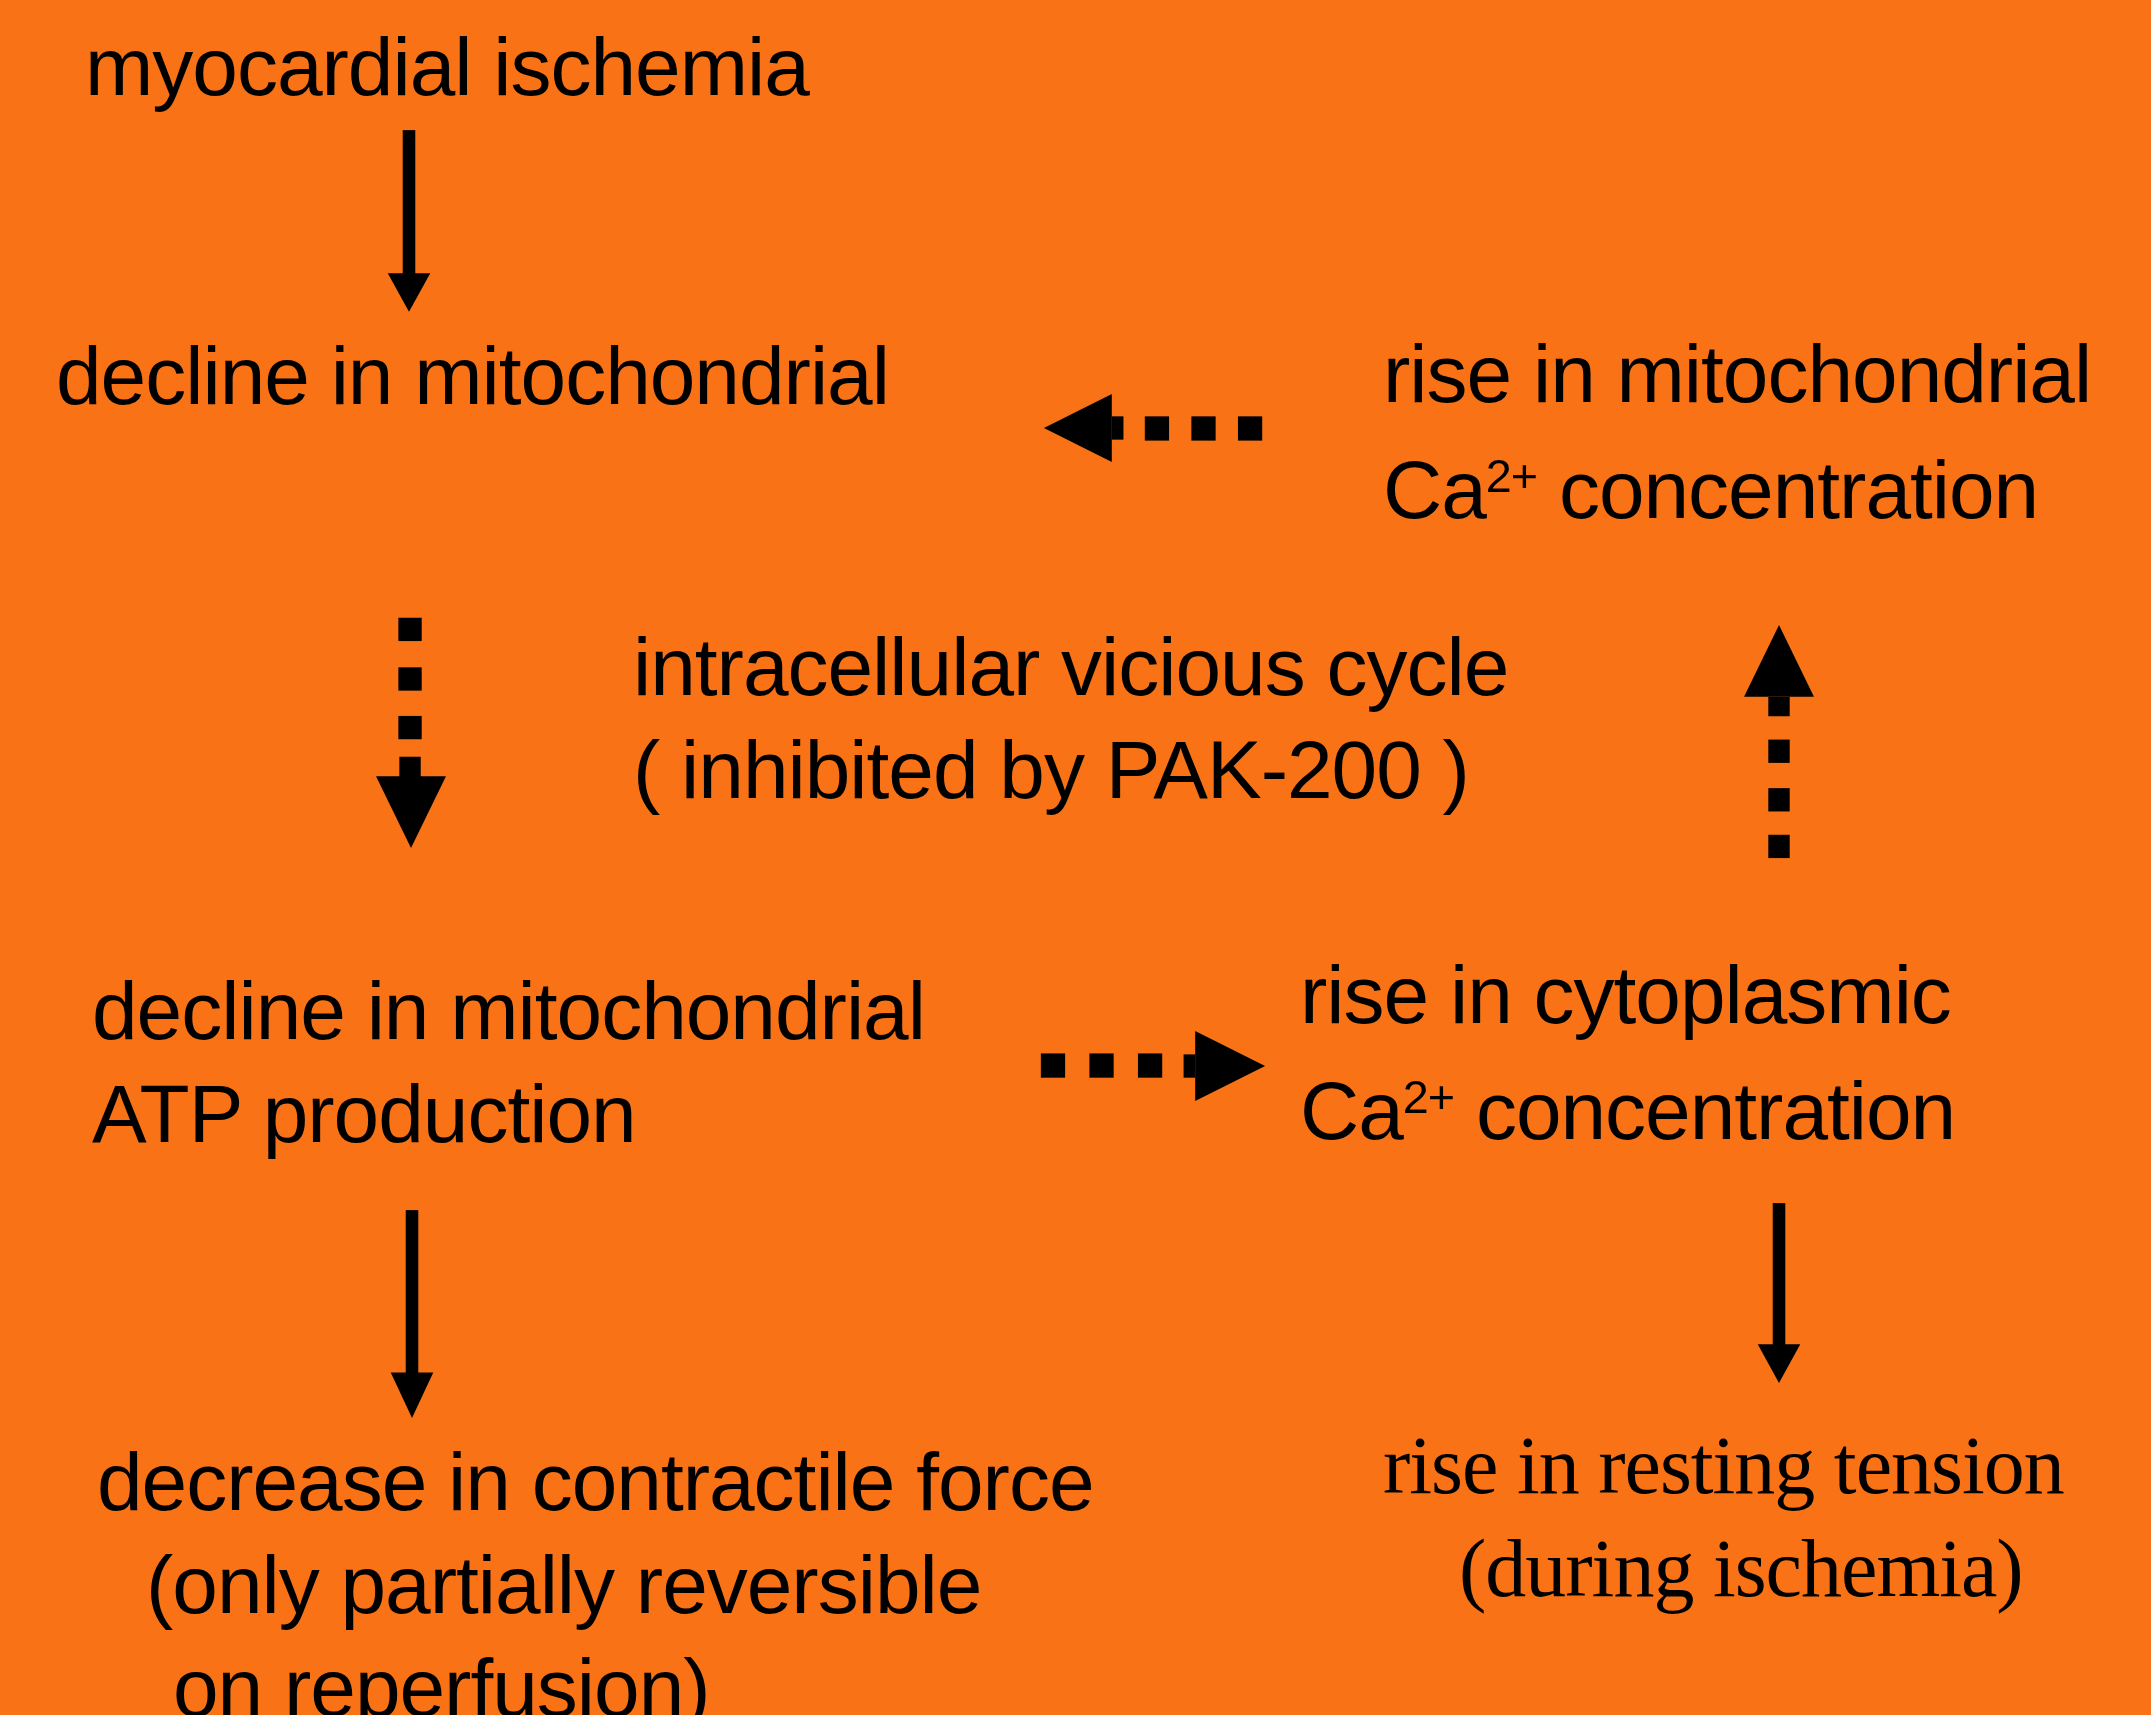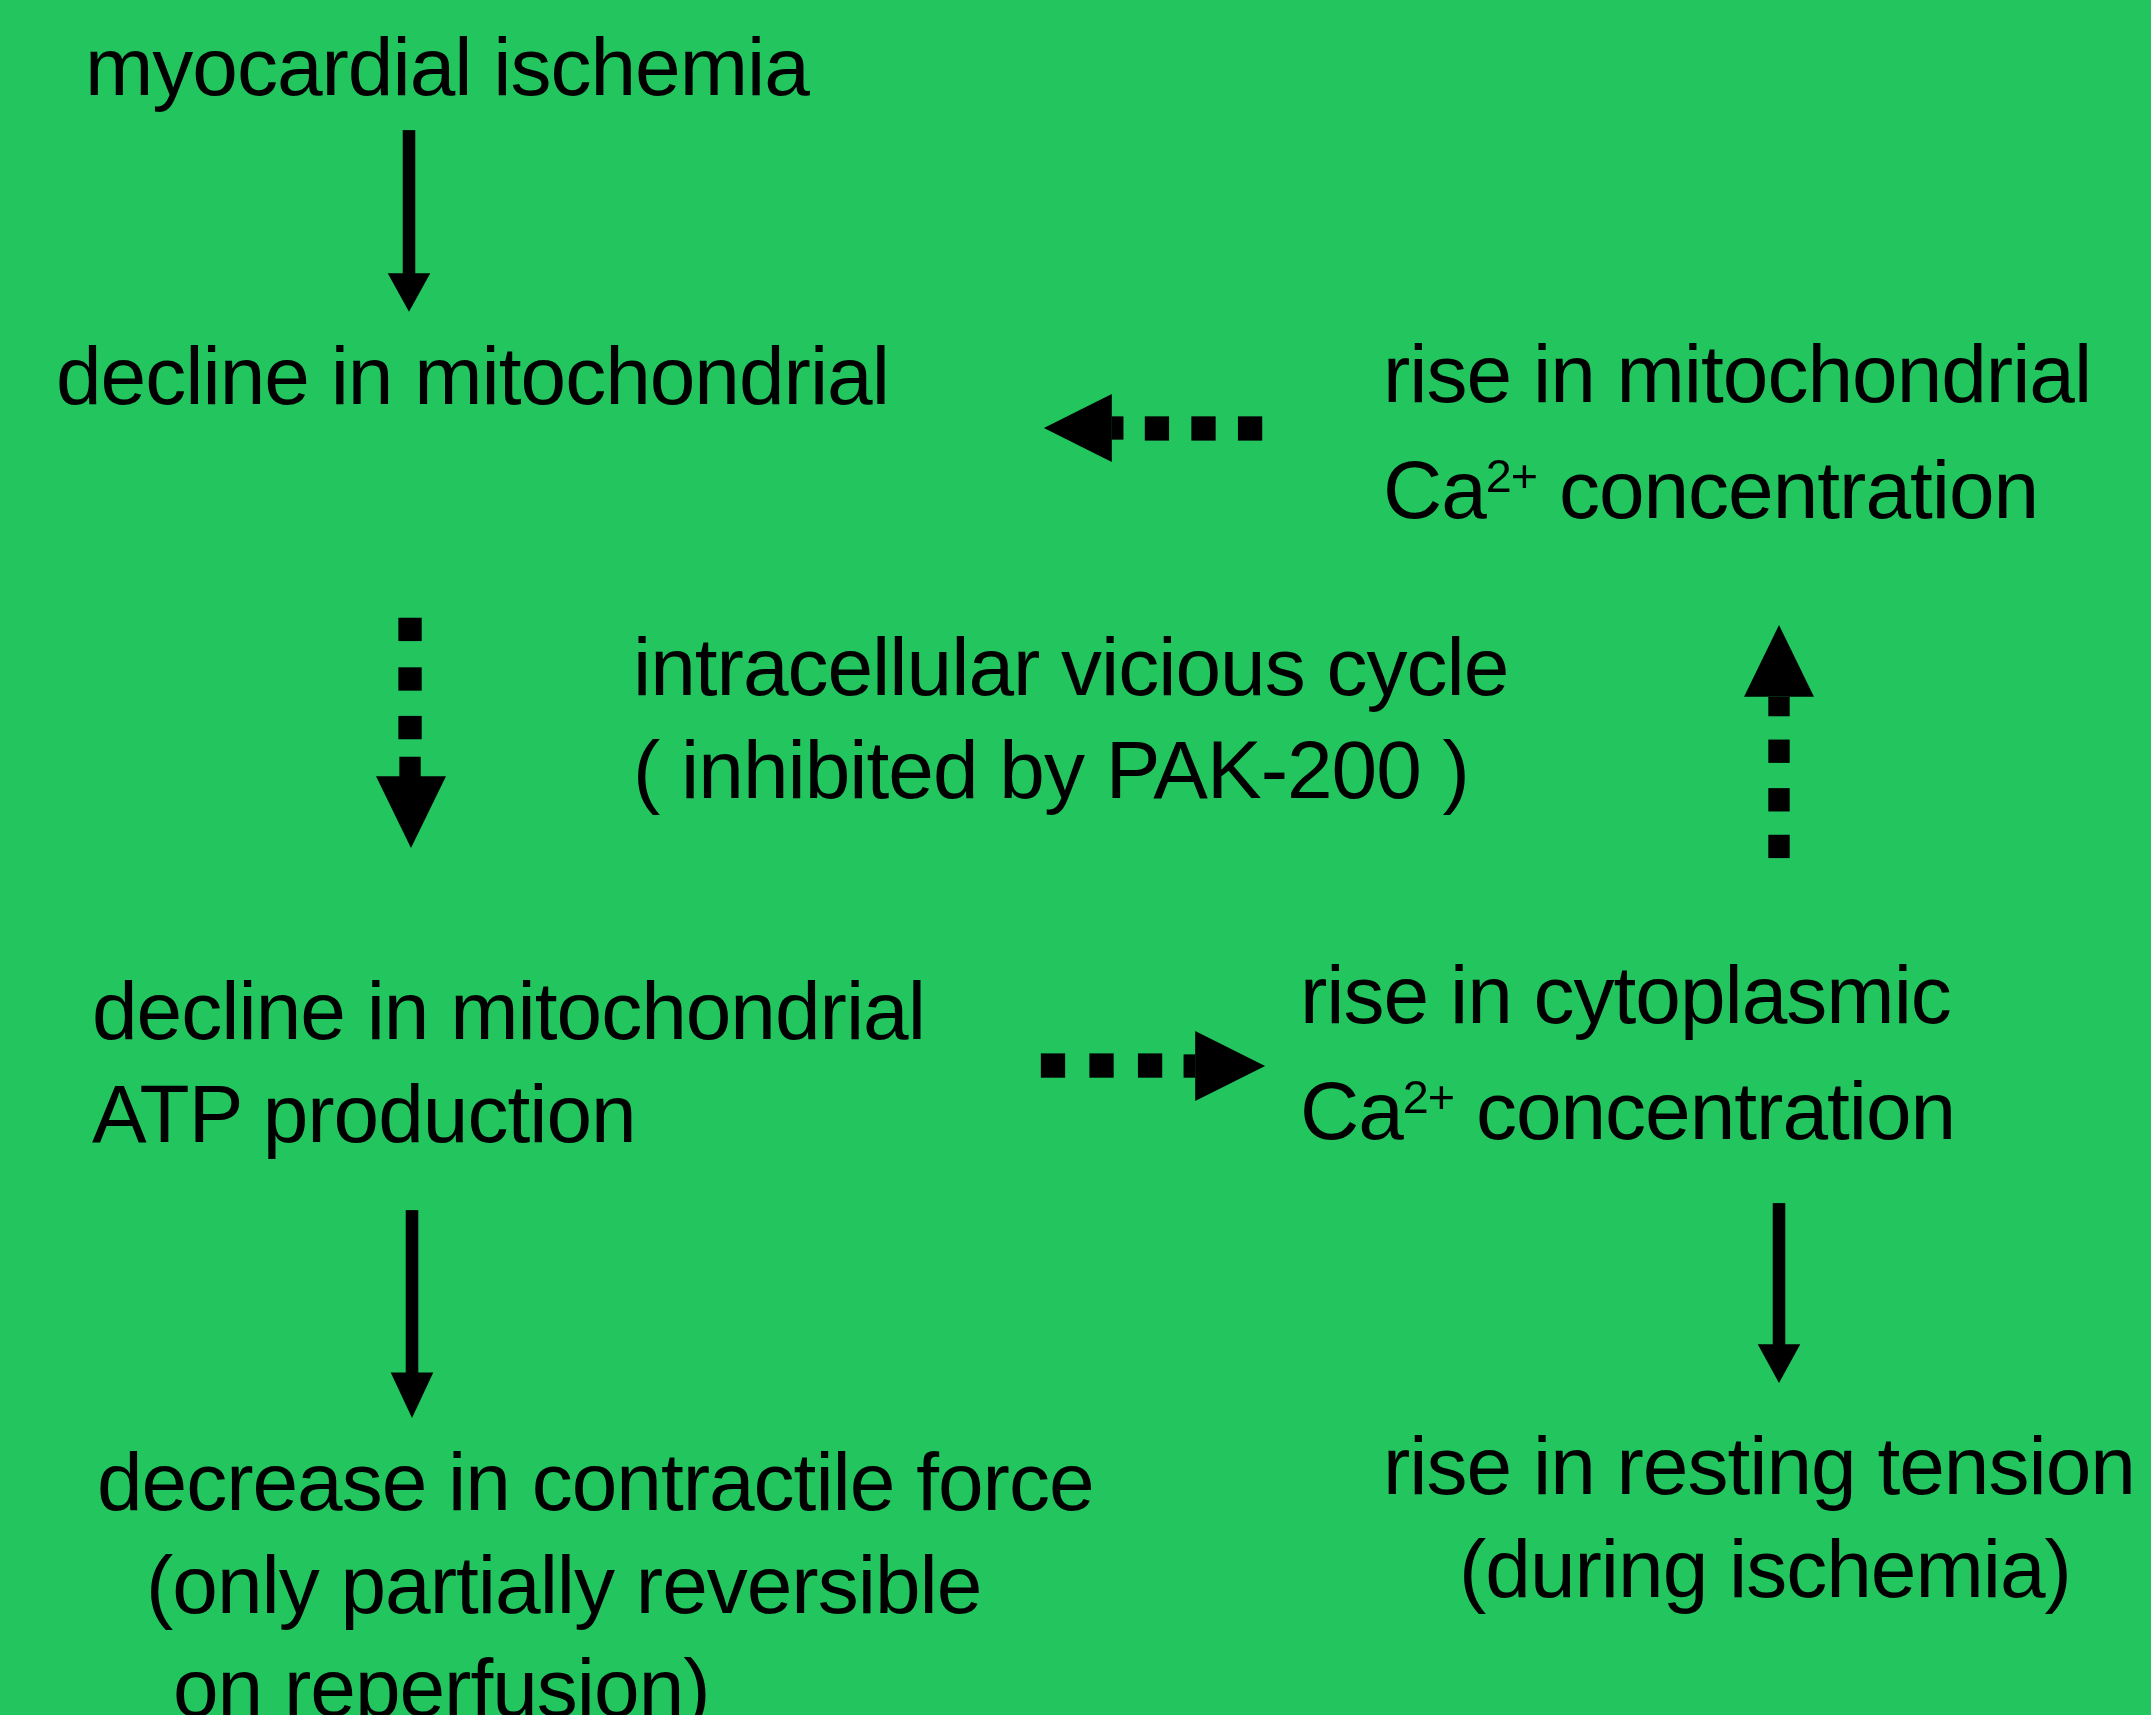--- a/index.html
+++ b/index.html
@@ -1,20 +1,20 @@
 <!DOCTYPE html>
 <html><head>
 <meta charset="utf-8">
 <style>
   html, body { margin: 0; padding: 0; background: #ffffff; }
   .canvas {
     position: relative;
     width: 2151px;
     height: 1716px;
-    background: #22c55e;
+    background: #f97316;
     overflow: hidden;
     font-family: "Liberation Sans", sans-serif;
     font-size: 82px;
     line-height: 103px;
     color: #000000;
     letter-spacing: -1px;
   }
   .node { position: absolute; white-space: nowrap; }
   .line { display: block; }
   .sup { font-size: 0.57em; vertical-align: 0.55em; letter-spacing: -1px; }
@@ -26,21 +26,21 @@
   .arrow path, .arrow rect, .arrow polygon { fill: #000000; }
 
   
   #n-title      { left:  85px; top:   14.6px; }
   #n-membrane   { left:  56px; top:  324px; }
   #n-rise-mito  { left: 1383px; top:  322px; }
   #n-vicious    { left:  633px; top:  615px; }
   #n-atp        { left:  92px; top:  959px; }
   #n-rise-cyto  { left: 1300px; top:  943px; }
   #n-contract   { left: 97px; top: 1430px; }
-  #n-resting    { left: 1383px; top: 1414px; }
+  #n-resting    { left: 1383px; top: 1414px; font-family: Liberation Serif, serif; }
 
   
   #a-solid-1      { left:  380px; top:  126px; }
   #a-dash-left    { left: 1040px; top:  390px; }
   #a-dash-down    { left:  373px; top:  609px; }
   #a-dash-up      { left: 1742px; top:  623px; }
   #a-dash-right   { left: 1036px; top: 1029px; }
   #a-solid-2      { left:  383px; top: 1208px; }
   #a-solid-3      { left: 1750px; top: 1201px; }
 </style>

